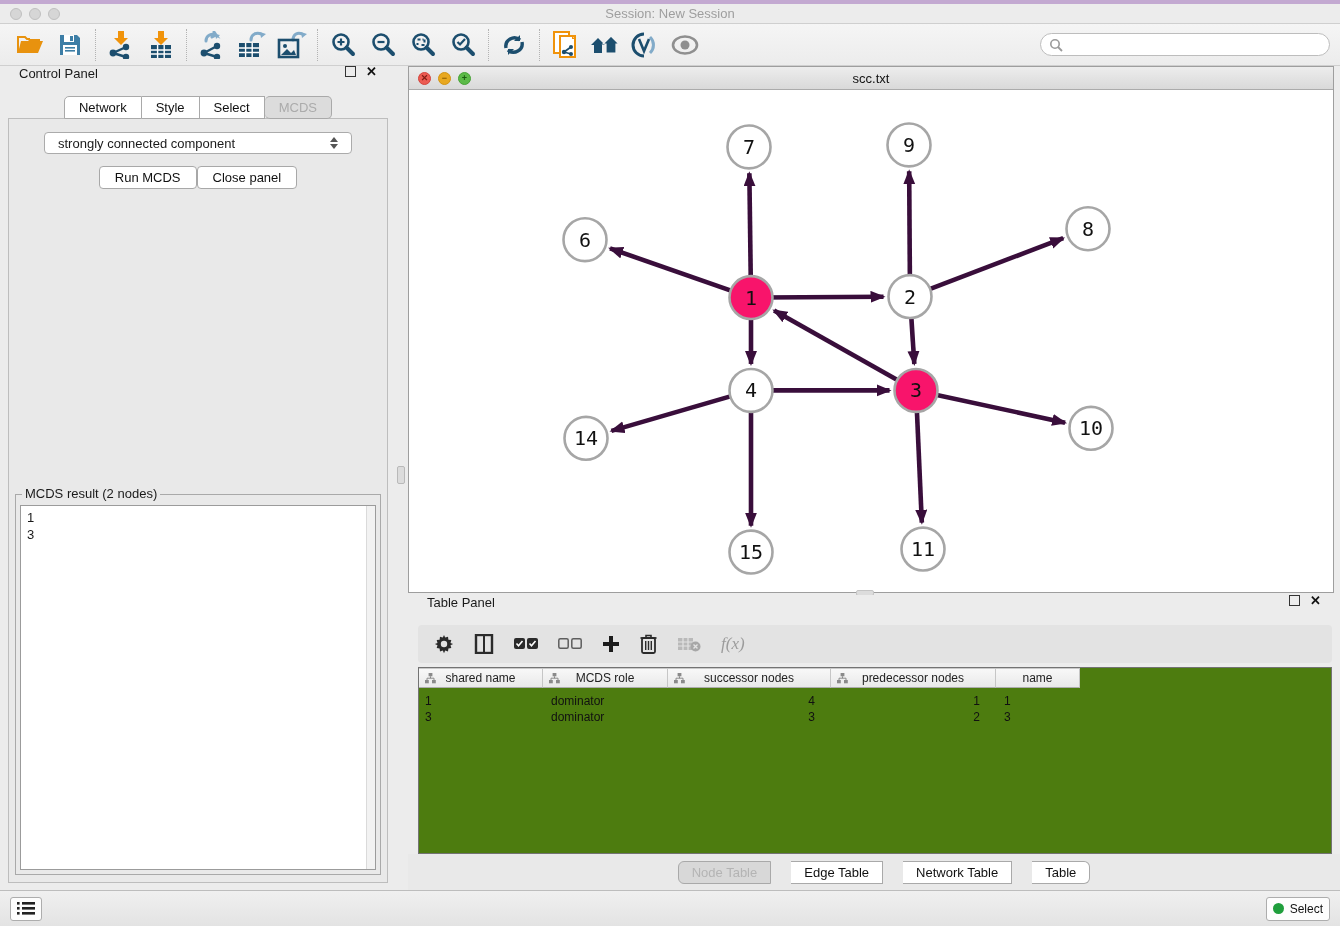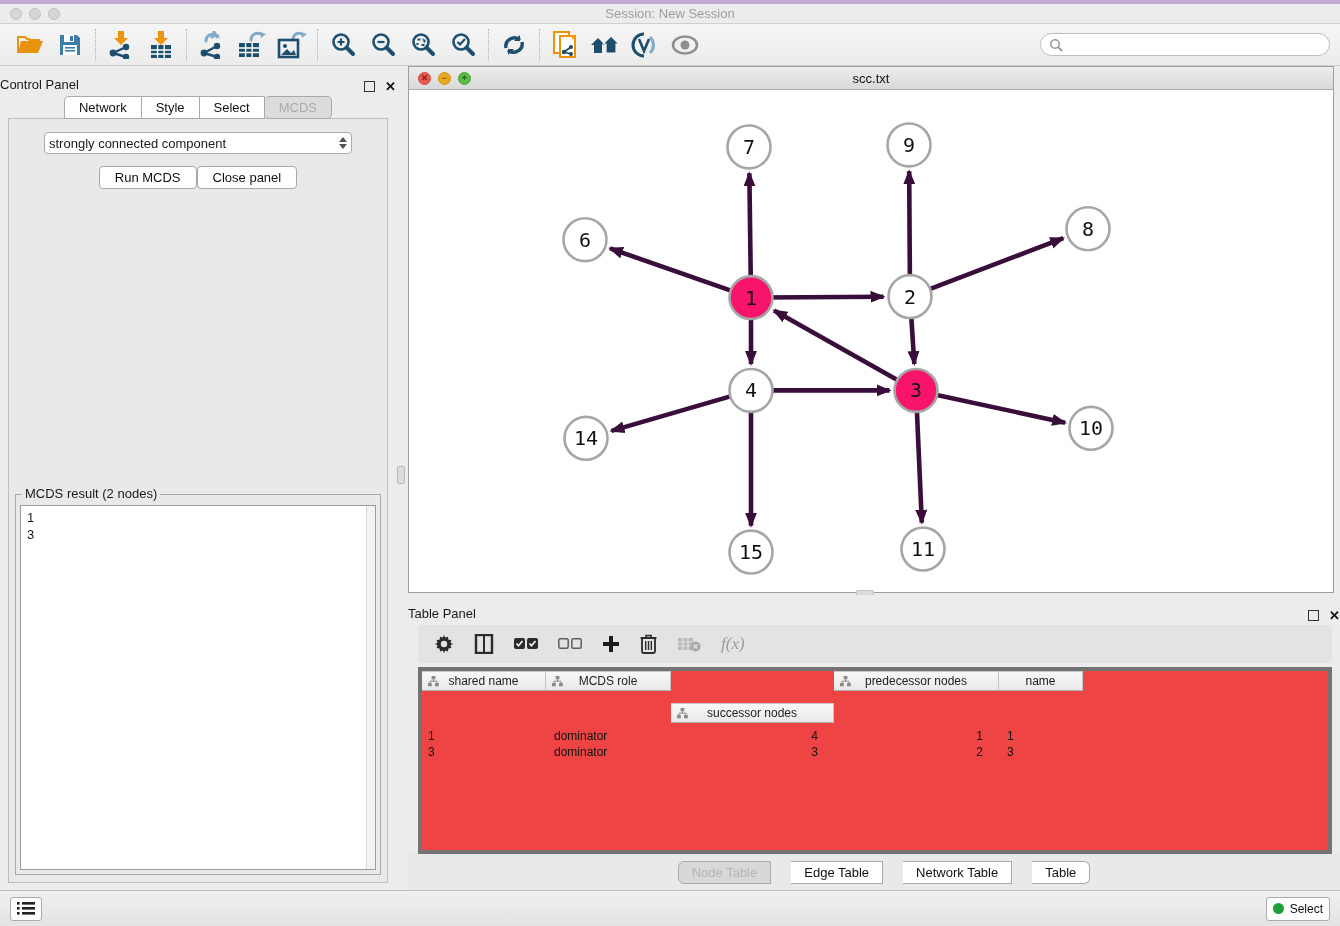--- a/index.html
+++ b/index.html
@@ -19,34 +19,34 @@
     background:linear-gradient(#F5F5F5,#ECECEC); border-bottom:1px solid #CFCFCF;
     display:flex; align-items:center; padding:0 10px; }
   .tb-btn { width:40px; height:34px; display:flex; align-items:center; justify-content:center; flex:0 0 auto; cursor:default; }
   .tb-sep { width:1px; height:32px; border-left:1px dotted #B3B3B3; margin:0 5px; flex:0 0 auto; }
   .searchbox { margin-left:auto; width:290px; height:23px; background:#fff; border:1px solid #BDBDBD;
     border-radius:12px; display:flex; align-items:center; padding:0 8px; gap:5px; }
   .searchbox input { border:none; outline:none; flex:1; font-size:12px; background:transparent; font-family:"Liberation Sans",sans-serif; }
 
   
   .control-panel { position:absolute; left:0; top:66px; width:396px; height:824px; background:#ECECEC; }
-  .panel-head { height:26px; display:flex; align-items:flex-end; padding:0 0; }
+  .panel-head { height:26px; display:flex; align-items:flex-start; padding:0 19px; }
   .panel-title { font-size:13px; color:#1a1a1a; }
   .panel-head .spacer { flex:1; }
   .win-float { width:11px; height:11px; border:1.5px solid #333; margin-right:10px; }
   .win-close { font-size:13px; font-weight:bold; color:#111; line-height:11px; }
   .cp-tabs { position:absolute; left:0; top:30px; width:100%; display:flex; justify-content:center; z-index:2; }
   .cp-tab { background:#fff; border:1px solid #A9A9A9; border-left:none; padding:3px 14px; font-size:13px; color:#111; }
   .cp-tab:first-child { border-left:1px solid #A9A9A9; border-top-left-radius:5px; }
   .cp-tab:last-child { border-top-right-radius:5px; }
   .cp-tab.active { background:#DCDCDC; color:#ABABAB; border-radius:5px; }
   .cp-content { position:absolute; left:8px; right:8px; top:52px; bottom:7px; background:#E9E9E9; border:1px solid #BDBDBD; }
   .opt-label { text-align:center; margin-top:20px; font-size:13px; }
   .dropdown { margin:13px auto 0 auto; width:308px; height:22px; background:#fff; border:1px solid #ABABAB; border-radius:4px;
-    display:flex; align-items:center; padding:0 4px; font-size:13px; }
+    display:flex; align-items:center; padding:0 13px; font-size:13px; }
   .dropdown .dd-text { flex:1; }
   .dd-arrows { display:flex; flex-direction:column; gap:2px; align-items:center; }
   .dd-arrows i { display:block; width:0; height:0; border-left:4px solid transparent; border-right:4px solid transparent; }
   .dd-arrows i.up { border-bottom:5px solid #555; }
   .dd-arrows i.down { border-top:5px solid #555; }
   .cp-buttons { display:flex; justify-content:center; margin-top:12px; }
   .btn { background:#fff; border:1px solid #A8A8A8; border-radius:4px; padding:3px 15px; font-size:13px; color:#111; }
   .groupbox { position:absolute; left:6px; right:6px; top:375px; bottom:7px; border:1px solid #A9A9A9; }
   .groupbox .legend { position:absolute; top:-9px; left:6px; background:#E9E9E9; padding:0 3px; font-size:13px; }
   .groupbox .gb-inner { position:absolute; left:4px; right:4px; top:10px; bottom:4px; background:#fff; border:1px solid #9B9B9B; }
@@ -70,21 +70,21 @@
   
   .v-split-handle { position:absolute; left:397px; top:466px; width:8px; height:18px; background:#DCDCDC; border:1px solid #B9B9B9; border-radius:2px; }
   .h-split-handle { position:absolute; left:856px; top:590px; width:18px; height:6px; background:#DCDCDC; border:1px solid #C4C4C4; border-radius:2px; }
 
   
   .table-panel { position:absolute; left:408px; top:595px; width:932px; height:295px; background:#ECECEC; }
   .tp-toolbar { position:absolute; left:10px; right:8px; top:30px; height:38px; background:#E3E3E3; border-radius:4px;
     display:flex; align-items:center; padding-left:16px; gap:20px; }
   .tp-icon { display:flex; align-items:center; justify-content:center; }
   .fx-label { font-family:"Liberation Serif", serif; font-style:italic; font-size:17px; color:#9C9C9C; }
-  .tp-table { position:absolute; left:10px; right:8px; top:72px; bottom:36px; background:#ef4444; border:4px solid #737373; }
+  .tp-table { position:absolute; left:10px; right:8px; top:72px; bottom:36px; background:#4d7c0f; border:1px solid #737373; }
   .thead { display:flex; }
   .th { position:relative; height:20px; background:linear-gradient(#F8F8F8,#E9E9E9);
     border-bottom:1px solid #ADADAD; border-top:1px solid #C9C9C9; border-right:1px solid #C6C6C6;
     display:flex; align-items:center; justify-content:center; font-size:12px; color:#222; }
   .th .tree-ic { position:absolute; left:6px; top:4px; }
   .tr { display:flex; height:16px; align-items:center; font-size:12px; color:#111; }
   .td { height:16px; line-height:16px; white-space:nowrap; overflow:hidden; }
   .td.left { text-align:left; padding-left:8px; }
   .td.first { padding-left:6px; }
   .td.right { text-align:right; padding-right:16px; }
@@ -426,21 +426,21 @@
         </div>
         <div class="th" style="width: 125px;">
           <span class="tree-ic"><svg width="11" height="11" viewBox="0 0 11 11">
               <rect x="3.6" y="0" width="3.8" height="3.3" fill="#8A8A8A"></rect>
               <rect x="0" y="7" width="3.8" height="3.3" fill="#8A8A8A"></rect>
               <rect x="7" y="7" width="3.8" height="3.3" fill="#8A8A8A"></rect>
               <path d="M5.5 3.3 V5.2 M2 7 V5.2 H9 V7" stroke="#8A8A8A" stroke-width="1" fill="none"></path>
             </svg></span>
           <span>MCDS role</span>
         </div>
-        <div class="th" style="width: 163px; margin-top: 32px;">
+        <div class="th" style="width: 163px;">
           <span class="tree-ic"><svg width="11" height="11" viewBox="0 0 11 11">
               <rect x="3.6" y="0" width="3.8" height="3.3" fill="#8A8A8A"></rect>
               <rect x="0" y="7" width="3.8" height="3.3" fill="#8A8A8A"></rect>
               <rect x="7" y="7" width="3.8" height="3.3" fill="#8A8A8A"></rect>
               <path d="M5.5 3.3 V5.2 M2 7 V5.2 H9 V7" stroke="#8A8A8A" stroke-width="1" fill="none"></path>
             </svg></span>
           <span>successor nodes</span>
         </div>
         <div class="th" style="width: 165px;">
           <span class="tree-ic"><svg width="11" height="11" viewBox="0 0 11 11">

